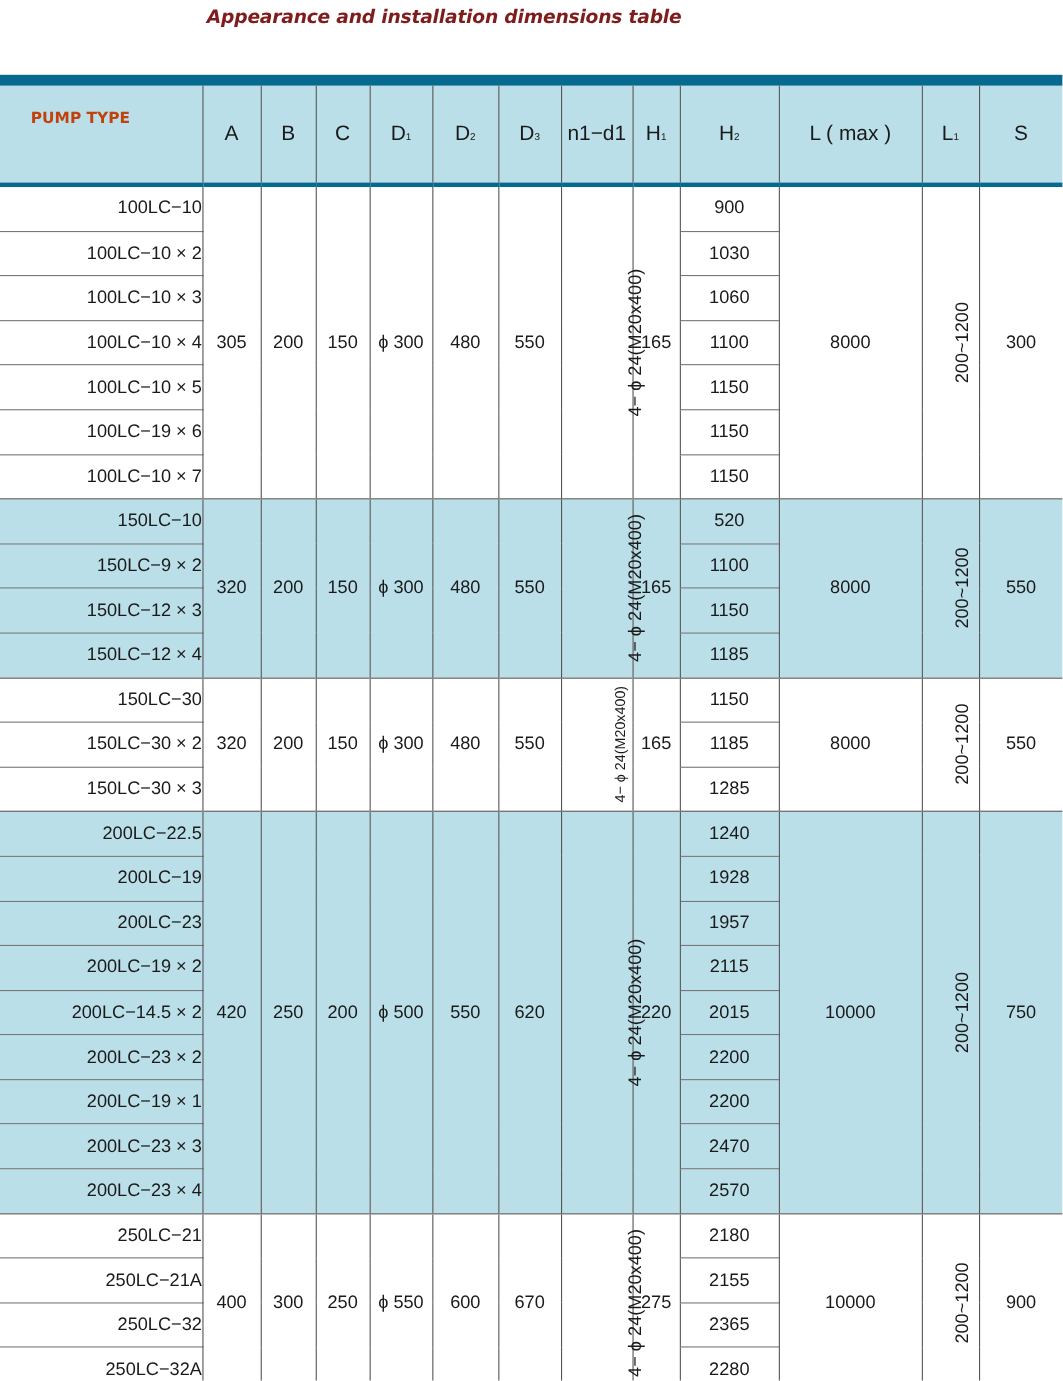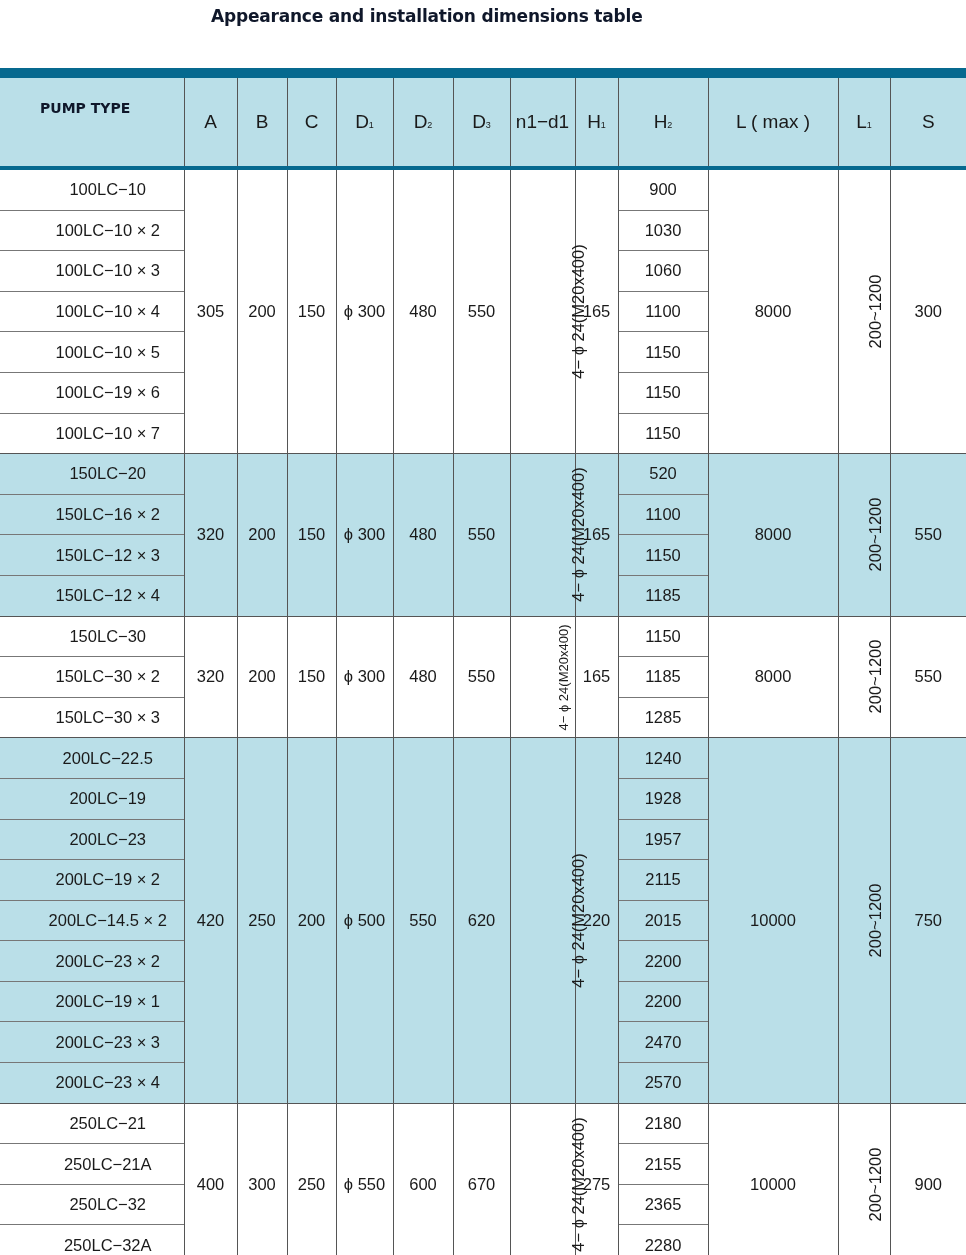--- a/index.html
+++ b/index.html
@@ -1,32 +1,32 @@
 <!DOCTYPE html>
 <html><head>
 <meta charset="utf-8">
 <style>
   html, body { margin:0; padding:0; background:#ffffff; }
   body { width:966px; height:1255px; position:relative; overflow:hidden;
          font-family:"Liberation Sans", "DejaVu Sans", sans-serif; color:#1a1a1a; }
-  .title { position:absolute; left:211px; top:6px; font-family:"DejaVu Sans", sans-serif;
-           font-weight:bold; font-size:17px; color:#0f172a; letter-spacing:-0.2px; }
+  .title { position:absolute; left:188px; top:6px; font-family:"DejaVu Sans", sans-serif;
+           font-weight:bold; font-size:17px; color:#7f1d1d; letter-spacing:-0.2px;font-style:italic; }
   .table-wrap { position:absolute; left:0; top:68px; width:966px; }
   .top-bar { height:10px; background:#06698f; }
   table { border-collapse:collapse; width:966px; table-layout:fixed; }
   thead th { background:#badfe8; height:66px; font-weight:normal; font-size:19px;
              color:#1a1a1a; border-left:1px solid #555; border-bottom:4px solid #06698f;
              padding:0; text-align:center; }
-  thead th:first-child { border-left:none; text-align:left; padding-left:40px;
+  thead th:first-child { border-left:none; text-align:left; padding-left:28px;
              font-family:"DejaVu Sans", sans-serif; font-weight:bold; font-size:14px;
-             color:#0f172a; vertical-align:top; padding-top:22px; }
+             color:#c2410c; vertical-align:top; padding-top:22px; }
   thead th sub { font-size:9px; vertical-align:baseline; position:relative; top:0; }
   tbody td { font-size:16.5px; text-align:center; border-left:1px solid #555;
              border-top:1px solid #777; padding:0; height:39.6px; }
-  tbody td.type { text-align:center; padding-left:32px; border-left:none; }
+  tbody td.type { text-align:right; padding-left:32px; border-left:none; }
   tbody tr.group-start td { border-top:1px solid #555; }
   tbody tr.shade td { background:#badfe8; }
   .rot { display:inline-block; transform:rotate(-90deg); white-space:nowrap; }
   .rot.small { font-size:13px; }
 </style>
 </head>
 <body>
 
 <div class="title">Appearance and installation dimensions table</div>
 
@@ -99,36 +99,36 @@
         </tr>
         <tr>
           <td class="type">100LC−19 × 6</td>
           <td>1150</td>
         </tr>
         <tr>
           <td class="type">100LC−10 × 7</td>
           <td>1150</td>
         </tr>
         <tr class="shade group-start">
-          <td class="type">150LC−20</td>
+          <td class="type">150LC−10</td>
           <td rowspan="4">320</td>
           <td rowspan="4">200</td>
           <td rowspan="4">150</td>
           <td rowspan="4">ϕ 300</td>
           <td rowspan="4">480</td>
           <td rowspan="4">550</td>
           <td rowspan="4"><span class="rot">4− ϕ 24(M20x400)</span></td>
           <td rowspan="4">165</td>
           <td>520</td>
           <td rowspan="4">8000</td>
           <td rowspan="4"><span class="rot">200~1200</span></td>
           <td rowspan="4">550</td>
         </tr>
         <tr class="shade">
-          <td class="type">150LC−16 × 2</td>
+          <td class="type">150LC−9 × 2</td>
           <td>1100</td>
         </tr>
         <tr class="shade">
           <td class="type">150LC−12 × 3</td>
           <td>1150</td>
         </tr>
         <tr class="shade">
           <td class="type">150LC−12 × 4</td>
           <td>1185</td>
         </tr>

